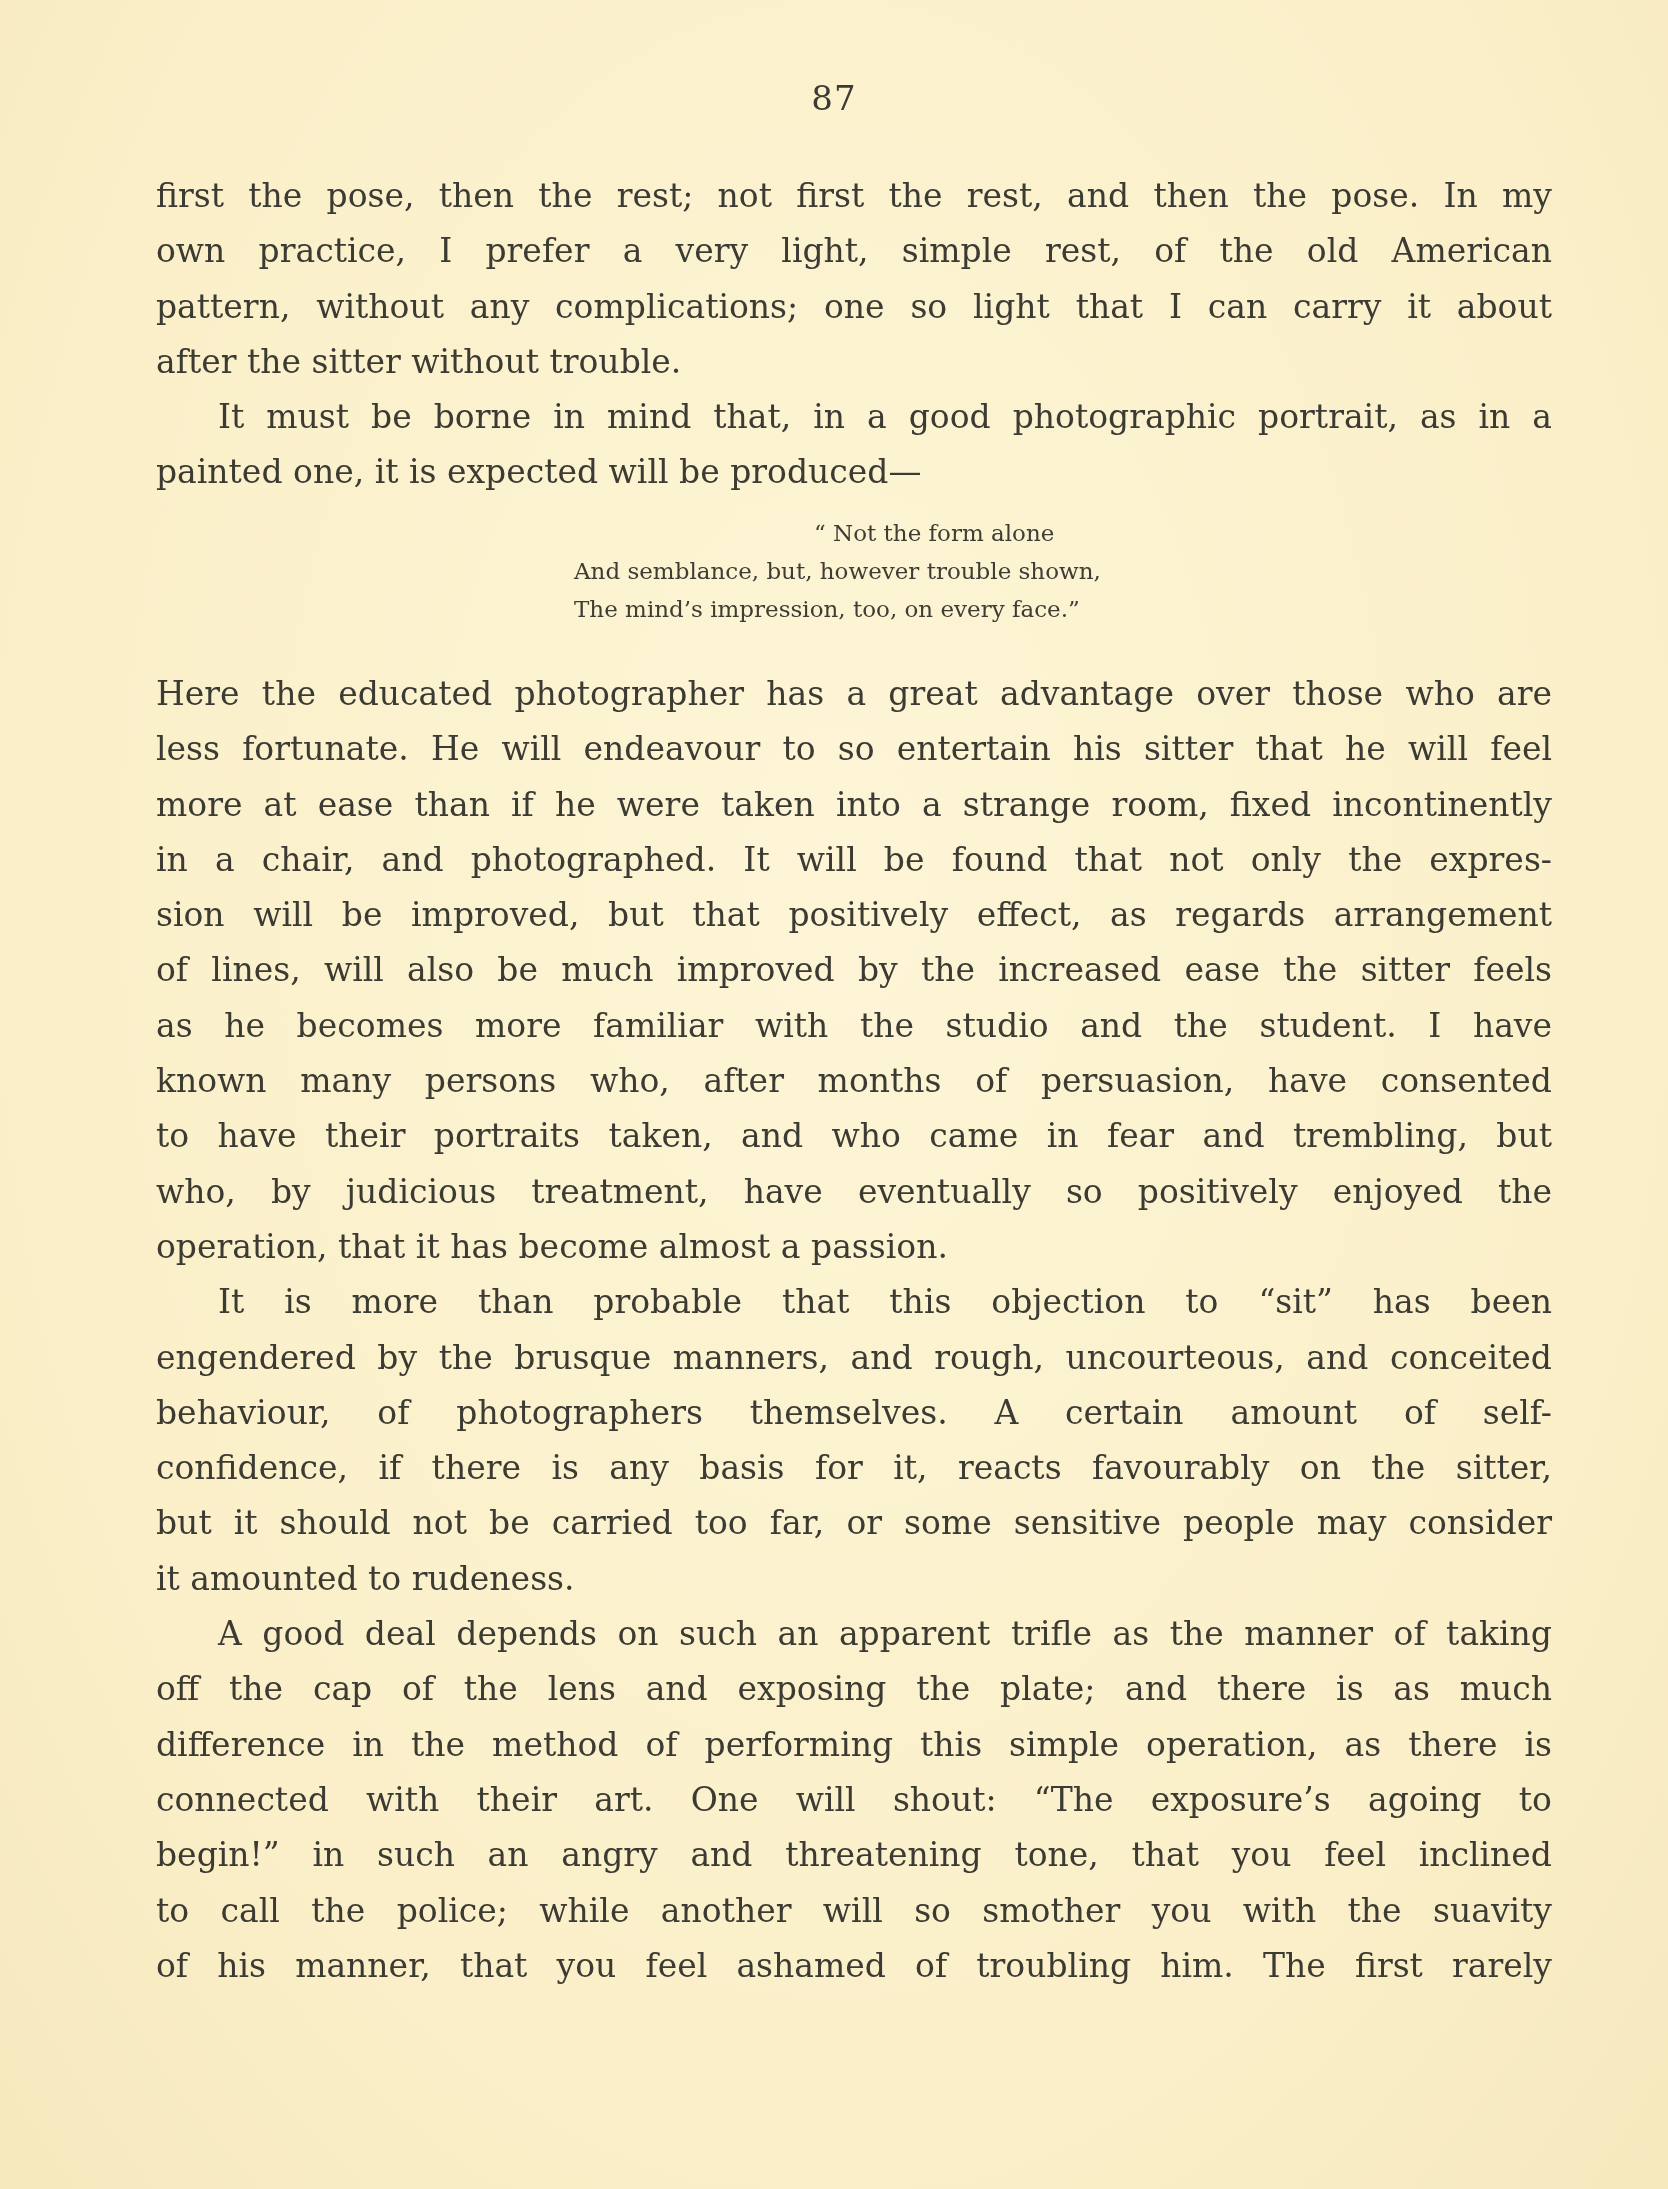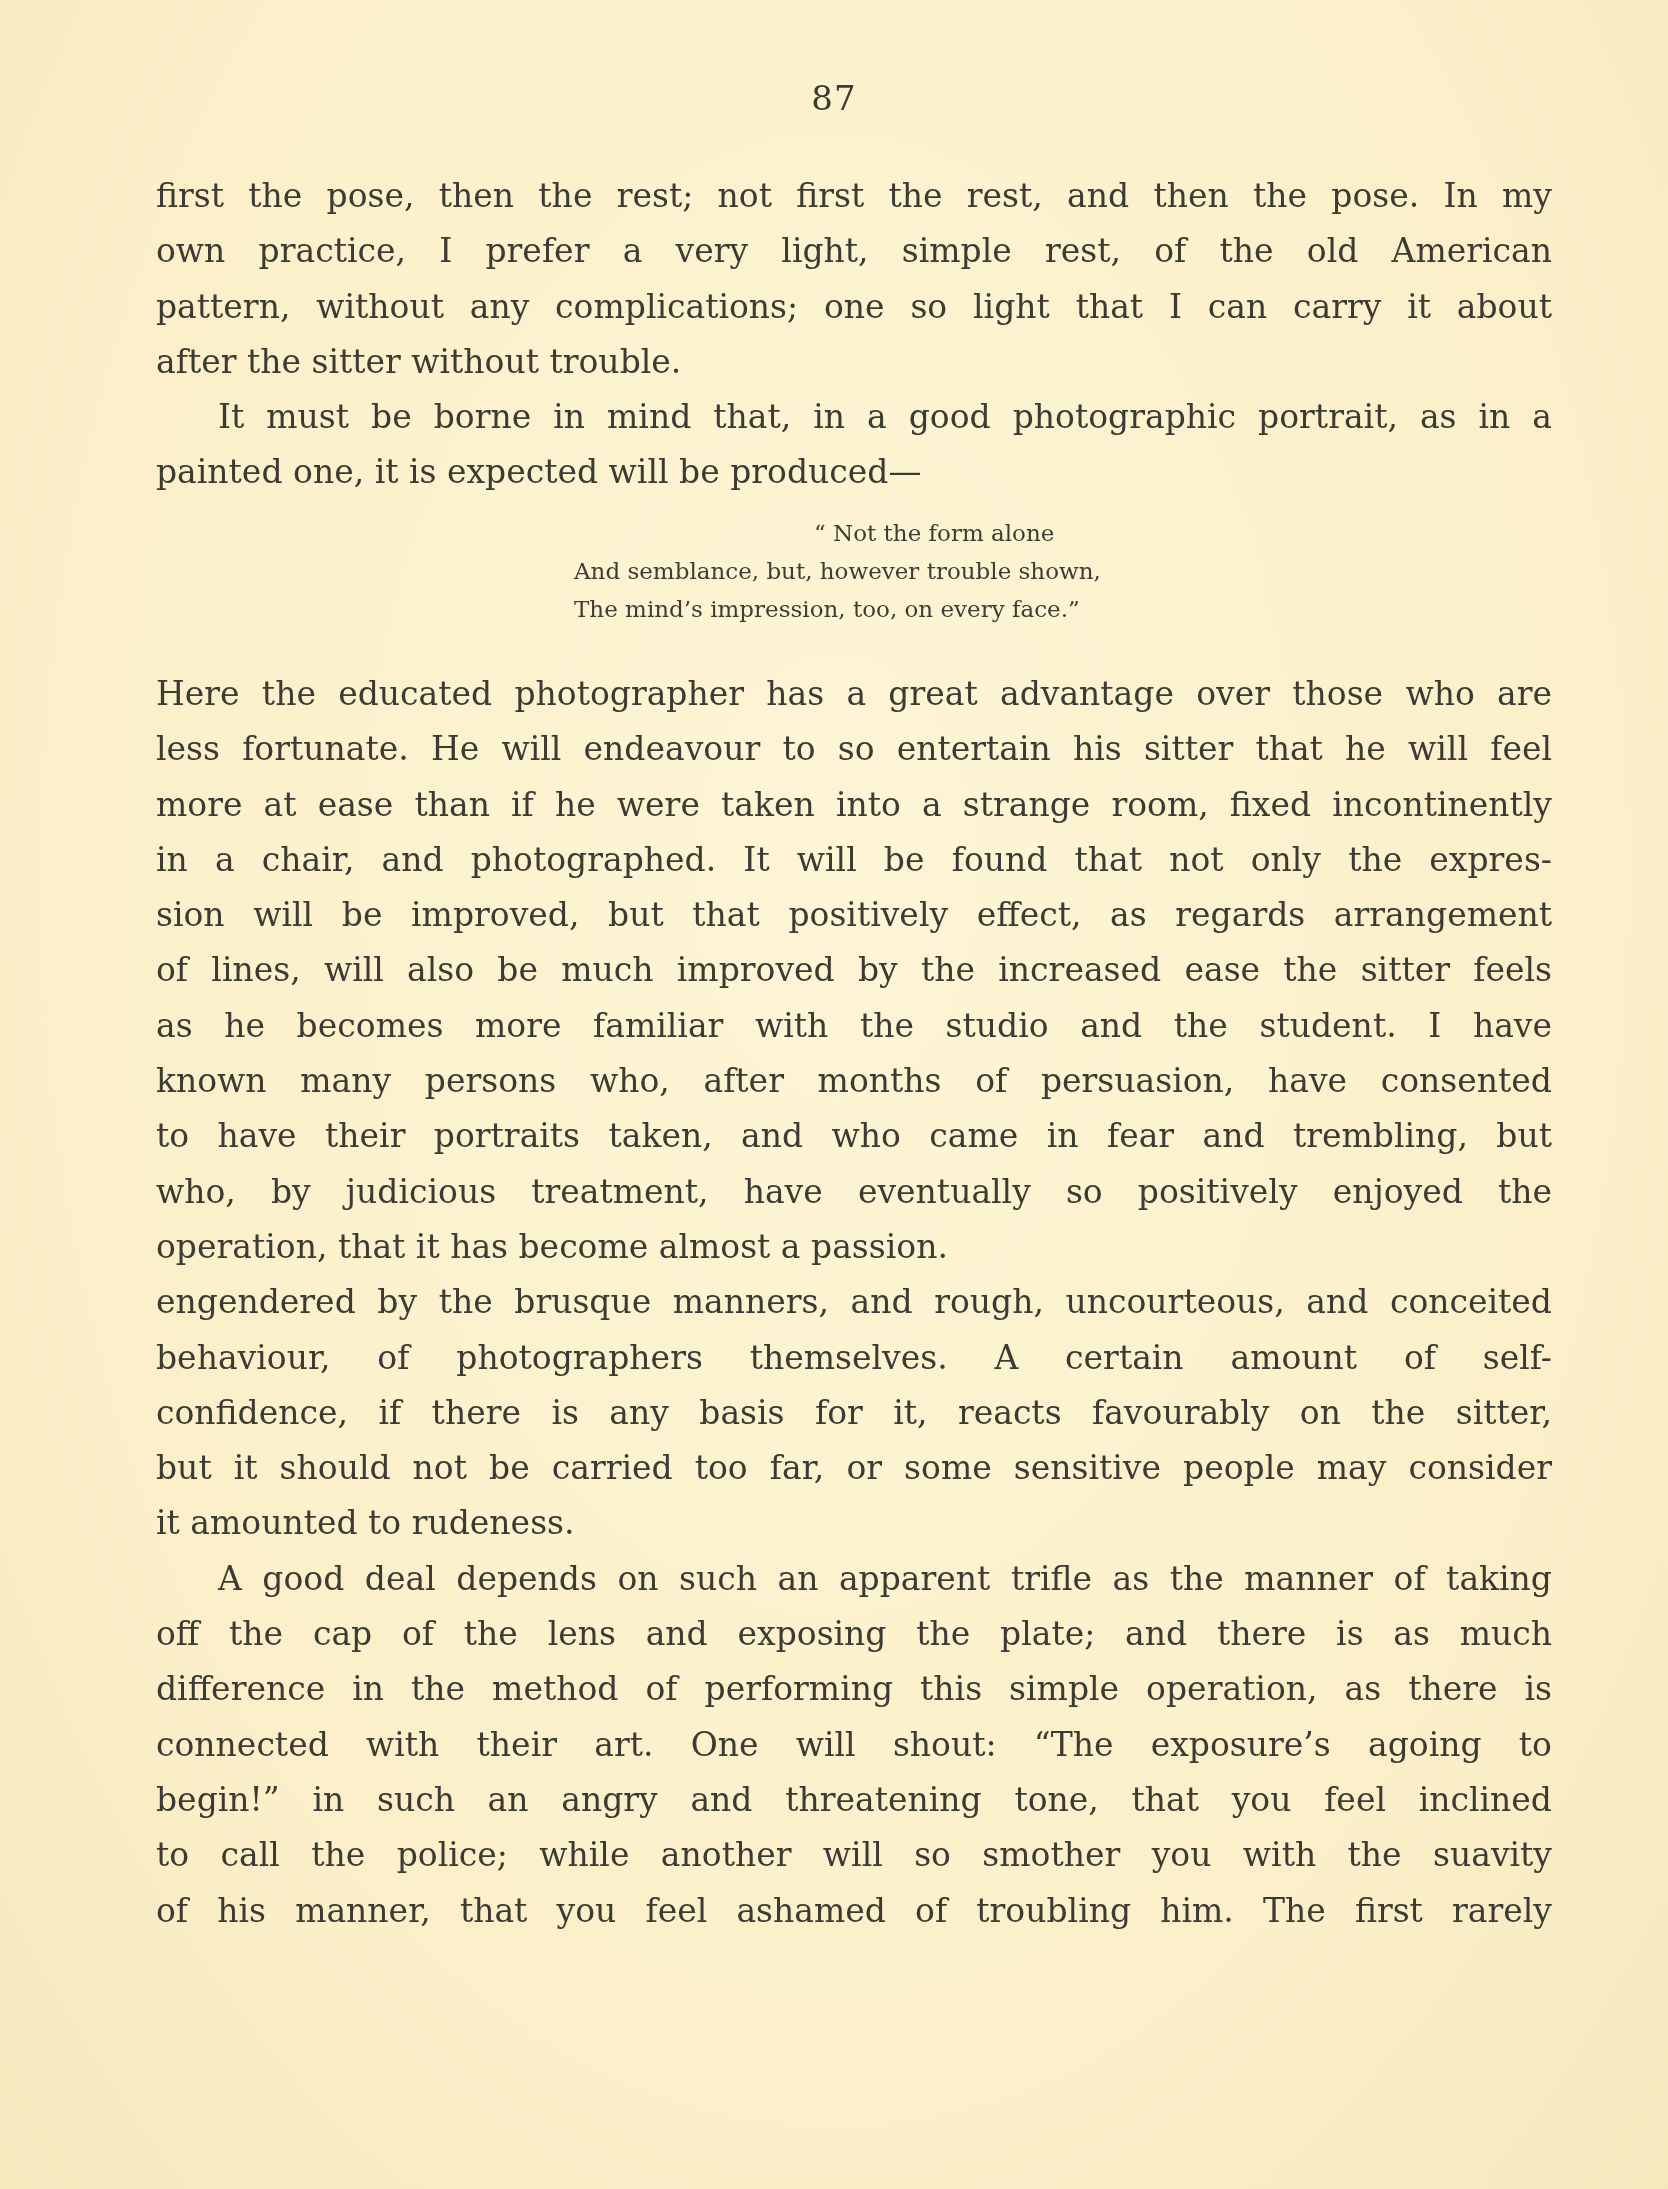--- a/index.html
+++ b/index.html
@@ -65,20 +65,21 @@
     <span class="line">in a chair, and photographed. It will be found that not only the expres-</span>
     <span class="line">sion will be improved, but that positively effect, as regards arrangement</span>
     <span class="line">of lines, will also be much improved by the increased ease the sitter feels</span>
     <span class="line">as he becomes more familiar with the studio and the student. I have</span>
     <span class="line">known many persons who, after months of persuasion, have consented</span>
     <span class="line">to have their portraits taken, and who came in fear and trembling, but</span>
     <span class="line">who, by judicious treatment, have eventually so positively enjoyed the</span>
     <span class="line last">operation, that it has become almost a passion.</span>
   </div>
   <div>
+    <span class="line indent">It is more than probable that this objection to “sit” has been</span>
     <span class="line">engendered by the brusque manners, and rough, uncourteous, and conceited</span>
     <span class="line">behaviour, of photographers themselves. A certain amount of self-</span>
     <span class="line">confidence, if there is any basis for it, reacts favourably on the sitter,</span>
     <span class="line">but it should not be carried too far, or some sensitive people may consider</span>
     <span class="line last">it amounted to rudeness.</span>
   </div>
   <div>
     <span class="line indent">A good deal depends on such an apparent trifle as the manner of taking</span>
     <span class="line">off the cap of the lens and exposing the plate; and there is as much</span>
     <span class="line">difference in the method of performing this simple operation, as there is</span>

